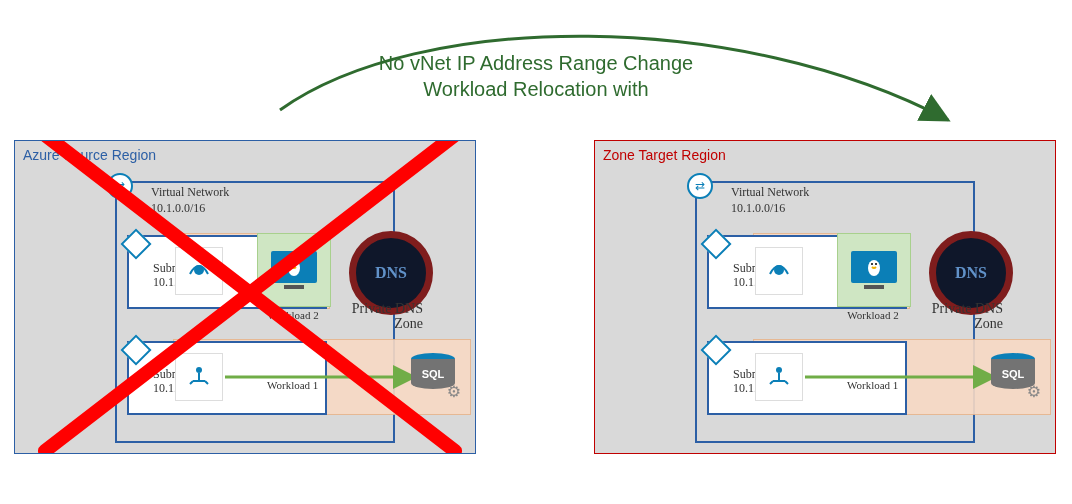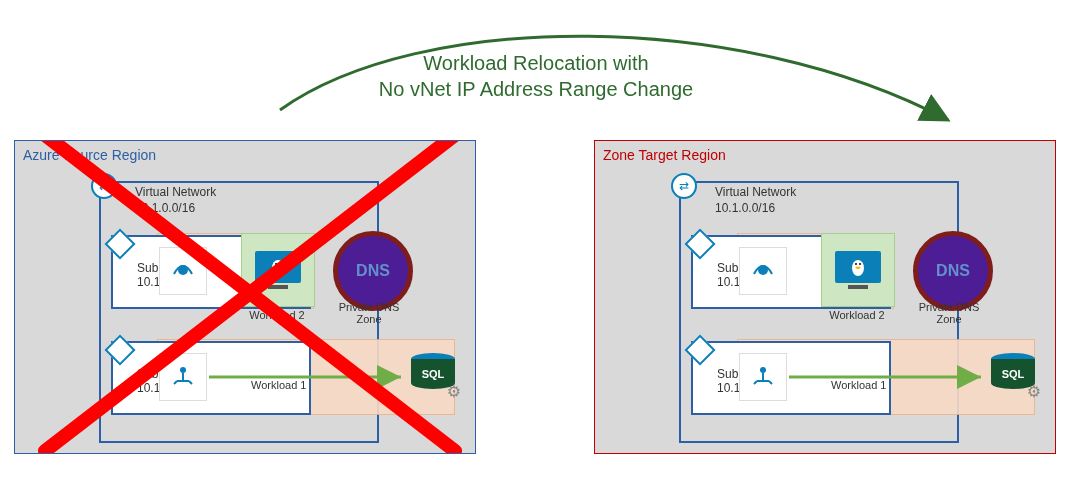--- a/index.html
+++ b/index.html
@@ -3,45 +3,45 @@
 <meta charset="utf-8">
 <style>
 html,body{margin:0;padding:0;background:#fff;font-family:"Segoe UI",Arial,sans-serif;font-size:13px;color:#333;}
 .stage{position:relative;width:1072px;height:504px;}
 .region-box{position:absolute;width:460px;height:312px;background:#d9d9d9;border:1px solid #888;}
 .region-src{left:14px;top:140px;border-color:#2c5fa5;}
 .region-tgt{left:594px;top:140px;border-color:#c00000;}
 .region-title{position:absolute;left:8px;top:6px;font-size:14px;}
 .region-src .region-title{color:#2c5fa5;}
 .region-tgt .region-title{color:#c00000;}
-.vnet-box{position:absolute;left:84px;top:40px;width:276px;height:258px;border:2px solid #2c5fa5;background:transparent;}
+.vnet-box{position:absolute;left:100px;top:40px;width:276px;height:258px;border:2px solid #2c5fa5;background:transparent;font-family:Liberation Serif, serif;}
 .vnet-title{position:absolute;left:34px;top:2px;font-size:12px;color:#333;}
 .vnet-cidr{position:absolute;left:34px;top:18px;font-size:12px;color:#333;}
 .subnet-box{position:absolute;left:10px;width:196px;height:70px;border:2px solid #2c5fa5;background:#fff;}
 .subnet1{top:52px;}
 .subnet2{top:158px;}
 .subnet-name{font-size:12px;color:#333;padding:24px 0 0 24px;line-height:1.2;}
 .subnet-cidr{font-size:12px;color:#333;padding-left:24px;}
 .subnet-icon{position:absolute;left:-4px;top:-4px;}
 .workload-band{position:absolute;height:74px;background:#f7d9c4;opacity:0.9;border:1px solid #e8b58c;}
 .wb1{left:56px;top:50px;width:155px;}
 .wb2{left:56px;top:156px;width:296px;}
 .endpoint-tile{position:absolute;left:58px;width:46px;height:46px;background:#fff;border:1px solid #ddd;display:flex;align-items:center;justify-content:center;}
 .ep1{top:64px;}
 .ep2{top:170px;}
 .vm-tile{position:absolute;left:140px;top:50px;width:72px;height:72px;background:#cfe6c3;border:1px solid #a8d08d;display:flex;flex-direction:column;align-items:center;justify-content:center;}
 .monitor{width:46px;height:32px;background:#0b7fb7;border-radius:2px;display:flex;align-items:center;justify-content:center;color:#fff;}
 .monitor-base{width:20px;height:4px;background:#555;margin-top:2px;}
 .wl2-label{position:absolute;left:140px;top:126px;width:72px;text-align:center;font-size:11px;color:#333;}
 .wl1-label{position:absolute;left:150px;top:196px;font-size:11px;color:#333;text-align:center;}
-.dns-circ{position:absolute;left:232px;top:48px;width:70px;height:70px;border-radius:50%;background:#4c1d95;border:5px solid #7f1d1d;display:flex;align-items:center;justify-content:center;color:#6192c9;font-weight:600;font-size:16px;}
-.dns-lbl{position:absolute;left:230px;top:118px;width:76px;text-align:center;font-size:11px;color:#333;line-height:1.1;}
+.dns-circ{position:absolute;left:232px;top:48px;width:70px;height:70px;border-radius:50%;background:#0f172a;border:7px solid #7f1d1d;display:flex;align-items:center;justify-content:center;color:#6192c9;font-weight:600;font-size:16px;}
+.dns-lbl{position:absolute;left:230px;top:118px;width:76px;text-align:right;font-size:14px;color:#333;line-height:1.1;}
 .sql-cyl{position:absolute;left:312px;top:172px;width:44px;height:44px;}
 .sql-cyl .top{width:44px;height:12px;background:#0b7fb7;border-radius:22px/6px;}
-.sql-cyl .body{width:44px;height:30px;background:#14532d;margin-top:-6px;border-bottom-left-radius:22px 6px;border-bottom-right-radius:22px 6px;display:flex;align-items:center;justify-content:center;color:#fff;font-size:11px;font-weight:600;}
+.sql-cyl .body{width:44px;height:30px;background:#737373;margin-top:-6px;border-bottom-left-radius:22px 6px;border-bottom-right-radius:22px 6px;display:flex;align-items:center;justify-content:center;color:#fff;font-size:11px;font-weight:600;}
 .sql-gear{position:absolute;right:-6px;bottom:-4px;color:#888;font-size:16px;}
 .diamond{width:18px;height:18px;border:2px solid #0b7fb7;transform:rotate(45deg);background:#fff;}
 .vnet-globe{position:absolute;left:-10px;top:-10px;width:22px;height:22px;border:2px solid #0b7fb7;border-radius:50%;background:#fff;display:flex;align-items:center;justify-content:center;color:#0b7fb7;font-size:12px;}
 .hdr-text{position:absolute;left:316px;top:50px;width:440px;text-align:center;font-size:20px;color:#2f6b2f;line-height:1.3;}
 svg.overlay{position:absolute;left:0;top:0;pointer-events:none;}
 </style>
 </head>
 <body>
 
 <div class="stage">
@@ -49,22 +49,22 @@
   <svg class="overlay" width="1072" height="504">
     <defs>
       <marker id="arr1" markerWidth="12" markerHeight="12" refX="9" refY="5" orient="auto">
         <path d="M0,0 L10,5 L0,10 z" fill="#2f6b2f"></path>
       </marker>
     </defs>
     <path d="M 280 110 C 420 10, 740 10, 948 120" fill="none" stroke="#2f6b2f" stroke-width="3" marker-end="url(#arr1)"></path>
   </svg>
 
   <div class="hdr-text">
+    <div>No vNet IP Address Range Change</div>
     <div>Workload Relocation with</div>
-    <div>No vNet IP Address Range Change</div>
   </div>
 
   <div class="region-box region-src">
     <div class="region-title">Azure Source Region</div>
 
     <div class="vnet-box">
       <div class="vnet-globe">⇄</div>
       <div class="vnet-title">Virtual Network</div>
       <div class="vnet-cidr">10.1.0.0/16</div>
 

